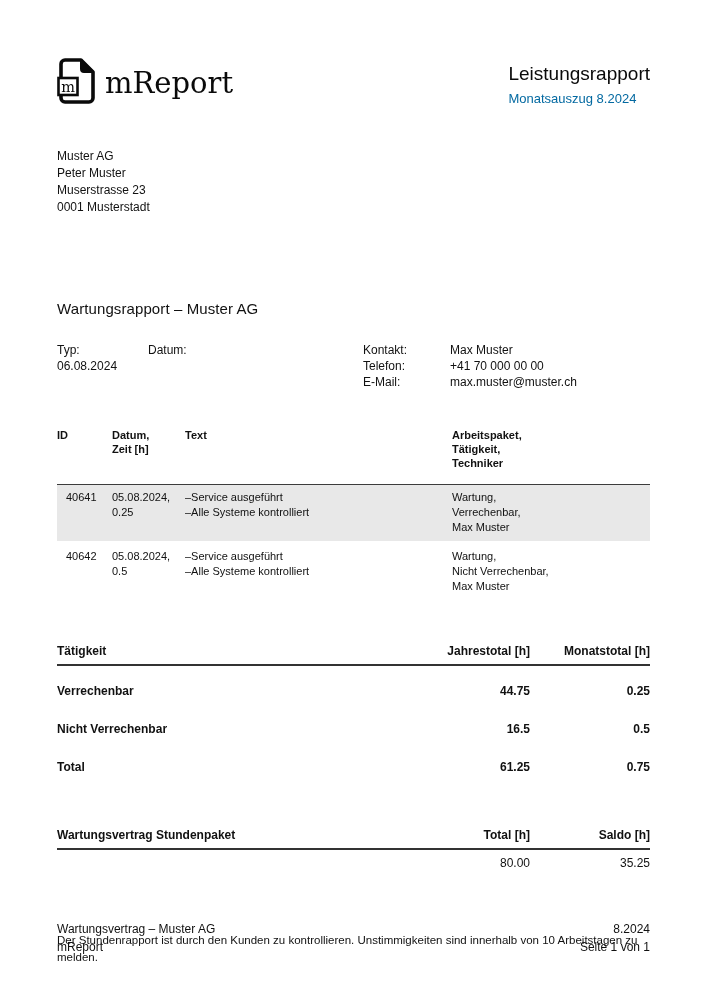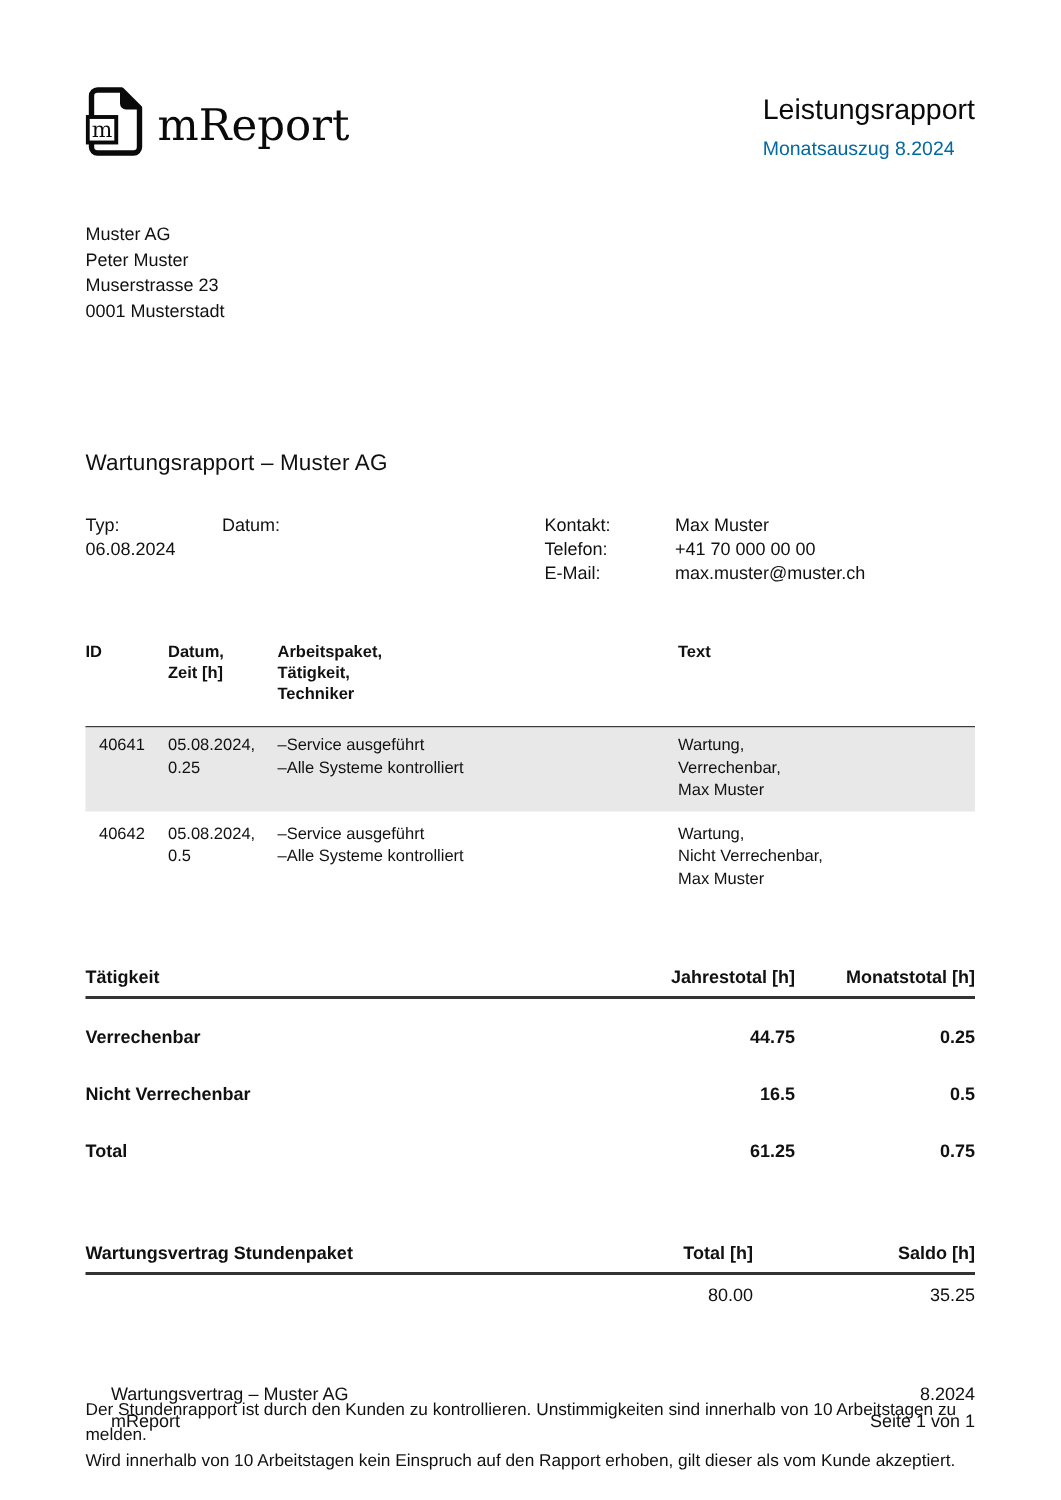--- a/index.html
+++ b/index.html
@@ -86,36 +86,35 @@
     border-bottom: 2px solid #333333;
   }
   .summary-row { padding: 5px 0 6px 0; margin-top: 13px; font-weight: bold; }
   .num { text-align: right; }
 
   
   .package { margin-top: 48px; font-size: 12px; }
   .package-header, .package-row {
     display: grid;
     grid-template-columns: 1fr 120px 120px;
-    gap: 28px;
   }
   .package-header {
     font-weight: bold;
     padding-bottom: 6px;
     border-bottom: 2px solid #333333;
   }
   .package-row { padding: 6px 0; }
 
   
   .notice { margin-top: 56px; font-size: 11.5px; line-height: 17px; }
 
   
   .doc-footer {
     position: absolute;
-    left: 74px;
+    left: 57px;
     right: 57px;
     bottom: 44px;
     display: flex;
     justify-content: space-between;
     font-size: 12px;
     line-height: 18px;
   }
   .doc-footer .right { text-align: right; }
 </style>
 </head>
@@ -164,26 +163,26 @@
     </div>
   </div>
 
   <div class="entries">
     <div class="entries-header">
       <div class="cell-id">ID</div>
       <div>
         <div>Datum,</div>
         <div>Zeit [h]</div>
       </div>
+      <div>Text</div>
       <div>
         <div>Arbeitspaket,</div>
         <div>Tätigkeit,</div>
         <div>Techniker</div>
       </div>
-      <div>Text</div>
     </div>
 
     <div class="entry-row highlight">
       <div class="cell-id">40641</div>
       <div>
         <div>05.08.2024,</div>
         <div>0.25</div>
       </div>
       <div>
         <div>–Service ausgeführt</div>
@@ -245,21 +244,20 @@
     </div>
     <div class="package-row">
       <div></div>
       <div class="num">80.00</div>
       <div class="num">35.25</div>
     </div>
   </div>
 
   <div class="notice">
     <div>Der Stundenrapport ist durch den Kunden zu kontrollieren.  Unstimmigkeiten sind innerhalb von 10 Arbeitstagen zu melden.</div>
-    <div>Wird  innerhalb von 10 Arbeitstagen kein Einspruch auf den Rapport erhoben, gilt dieser als vom Kunde akzeptiert.</div>
   </div>
 
   <div class="doc-footer">
     <div class="left">
       <div>Wartungsvertrag – Muster AG</div>
       <div>mReport</div>
     </div>
     <div class="right">
       <div>8.2024</div>
       <div>Seite 1 von 1</div>

